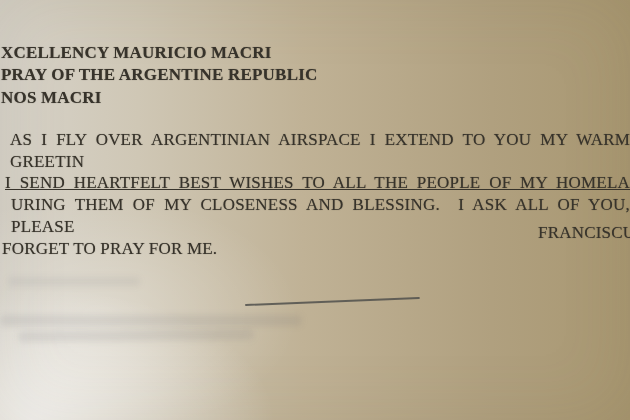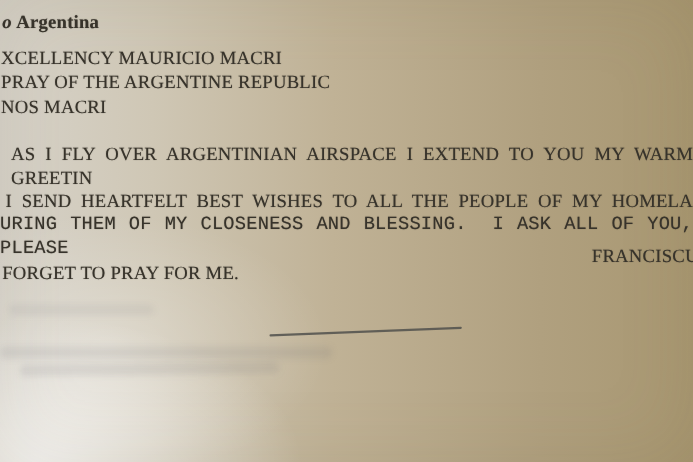--- a/index.html
+++ b/index.html
@@ -29,42 +29,43 @@
     font-weight: 700;
     white-space: nowrap;
   }
   .letterhead .it { font-style: italic; padding-right: 4px; }
   .recipient {
     position: absolute;
     left: 1px; top: 42px;
     font-size: 17px;
     line-height: 22.4px;
     white-space: nowrap;
+    font-weight: bold;
   }
   .body-block {
     position: absolute;
     left: 0; top: 129px;
     width: 630px;
     font-size: 17px;
     line-height: 21.7px;
   }
   .body-line {
     width: 630px;
     box-sizing: border-box;
     white-space: nowrap;
     overflow: hidden;
   }
   .body-line.just {
     text-align: justify;
     text-align-last: justify;
     white-space: normal;
   }
   .bl-1 { padding-left: 10px; }
-  .bl-2 { padding-left: 5px; }
-  .bl-3 { padding-left: 0; font-family: Liberation Mono, monospace; }
+  .bl-2 { padding-left: 5px; text-decoration: underline; }
+  .bl-3 { padding-left: 11px; }
   .bl-4 { padding-left: 2px; }
   .signature {
     position: absolute;
     left: 538px; top: 224px;
     font-size: 17px;
     line-height: 17px;
     white-space: nowrap;
   }
   .watermark {
     position: absolute;
@@ -96,23 +97,20 @@
   }
   .smudge-1 { left: 8px;  top: 277px; width: 132px; height: 9px;  background: rgba(96,100,108,0.09); }
   .smudge-2 { left: 0;    top: 315px; width: 302px; height: 11px; }
   .smudge-3 { left: 18px; top: 330px; width: 236px; height: 11px; transform: rotate(-0.6deg); }
 </style>
 </head>
 <body>
 
 <div class="stage">
 
-  <div class="letterhead ink">
-    <span class="it">o</span><span>Argentina</span>
-  </div>
 
   <div class="recipient ink">
     <div>XCELLENCY MAURICIO MACRI</div>
     <div>PRAY OF THE ARGENTINE REPUBLIC</div>
     <div>NOS MACRI</div>
   </div>
 
   <div class="body-block ink">
     <div class="body-line just bl-1">AS I FLY OVER ARGENTINIAN AIRSPACE I EXTEND TO YOU MY WARM GREETIN</div>
     <div class="body-line just bl-2">I SEND HEARTFELT BEST WISHES TO ALL THE PEOPLE OF MY HOMELA</div>

